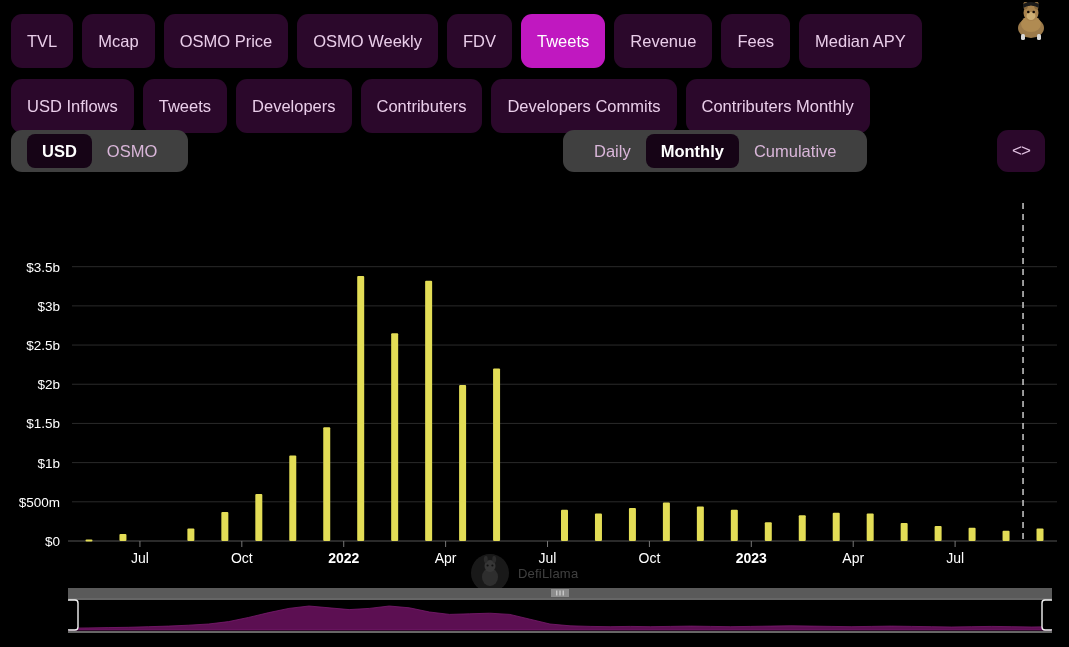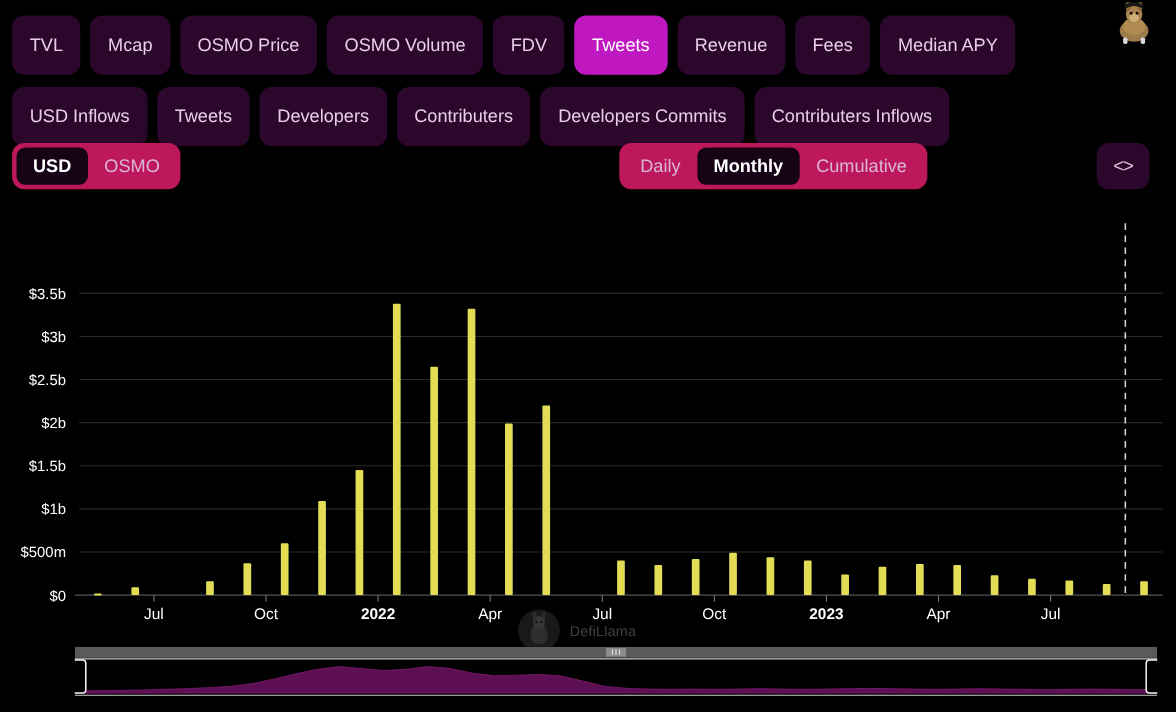--- a/index.html
+++ b/index.html
@@ -65,25 +65,25 @@
     left: 0;
     top: 129px;
     width: 1069px;
     height: 46px;
   }
 
   .seg-group {
     position: absolute;
     display: flex;
     align-items: center;
-    background: #be185d;
+    background: #404040;
     border-radius: 11px;
     height: 42px;
     box-sizing: border-box;
-    padding: 4px;
+    padding: 16px;
   }
   .seg-group.denom { left: 11px; top: 1px; }
   .seg-group.interval { left: 563px; top: 1px; }
 
   .seg-btn {
     background: transparent;
     border: none;
     color: #d9b6d9;
     font-size: 16.5px;
     font-family: "Liberation Sans", sans-serif;
@@ -167,34 +167,34 @@
 </head>
 <body>
 
 <div id="app">
 
   <div class="tab-rows">
     <div class="tab-row row1" id="tab-row-1">
         <button class="metric-tab">TVL</button>
         <button class="metric-tab">Mcap</button>
         <button class="metric-tab">OSMO Price</button>
-        <button class="metric-tab">OSMO Volume</button>
+        <button class="metric-tab">OSMO Weekly</button>
         <button class="metric-tab">FDV</button>
         <button class="metric-tab active">Tweets</button>
         <button class="metric-tab">Revenue</button>
         <button class="metric-tab">Fees</button>
         <button class="metric-tab">Median APY</button>
       </div>
     <div class="tab-row row2" id="tab-row-2">
         <button class="metric-tab">USD Inflows</button>
         <button class="metric-tab">Tweets</button>
         <button class="metric-tab">Developers</button>
         <button class="metric-tab">Contributers</button>
         <button class="metric-tab">Developers Commits</button>
-        <button class="metric-tab">Contributers Inflows</button>
+        <button class="metric-tab">Contributers Monthly</button>
       </div>
   </div>
 
   <div class="llama-logo">
     <svg width="44" height="40" viewBox="0 0 44 40">
       <ellipse cx="22" cy="26" rx="13" ry="10" fill="#9c7a4a"></ellipse>
       <ellipse cx="22" cy="22" rx="10" ry="8" fill="#b08b52"></ellipse>
       <rect x="12" y="32" width="4" height="6" rx="1.6" fill="#d8d8d8"></rect>
       <rect x="28" y="32" width="4" height="6" rx="1.6" fill="#d8d8d8"></rect>
       <ellipse cx="22" cy="11" rx="7.5" ry="8" fill="#a8834e"></ellipse>

